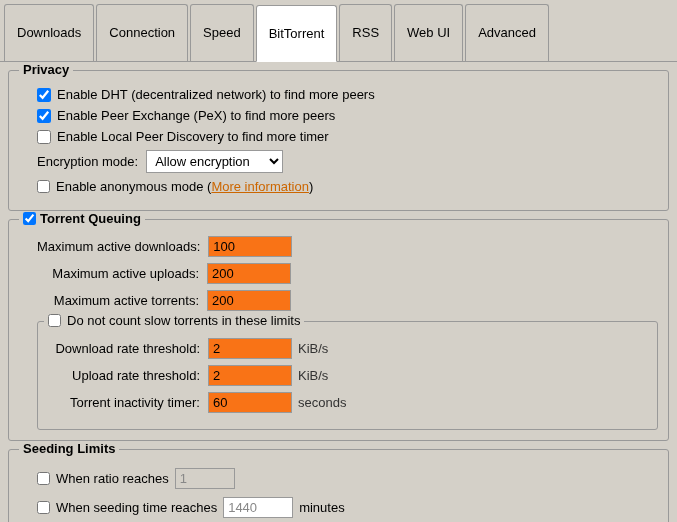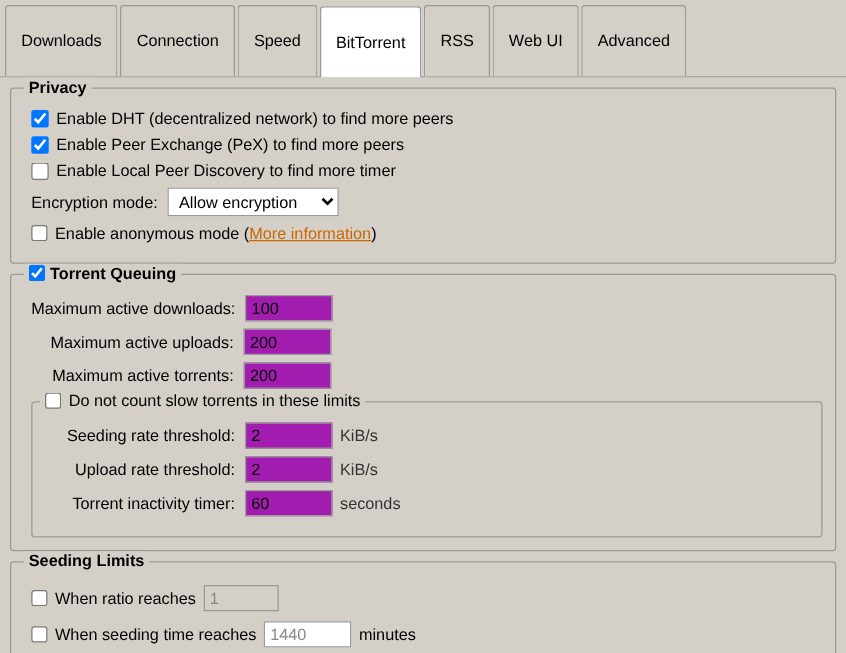--- a/index.html
+++ b/index.html
@@ -41,21 +41,21 @@
     .content {
       background: #d4d0c8;
       padding: 8px;
     }
 
     
     .group-box {
       border: 1px solid #999;
       border-radius: 3px;
       margin-bottom: 8px;
-      padding: 8px 10px 10px 16px;
+      padding: 8px 10px 10px 28px;
       position: relative;
       background: #d4d0c8;
     }
     .group-box-legend {
       position: absolute;
       top: -9px;
       left: 10px;
       background: #d4d0c8;
       padding: 0 4px;
       font-size: 13px;
@@ -111,24 +111,24 @@
       display: flex;
       align-items: center;
       margin: 6px 0;
     }
     .form-row label {
       min-width: 170px;
       text-align: right;
       padding-right: 8px;
     }
     .form-row input[type="text"] {
-      width: 70px;
+      width: 84px;
       padding: 2px 4px;
       border: 1px solid #999;
-      background: #a21caf;
+      background: #f97316;
       font-size: 13px;
     }
     .form-row .unit {
       margin-left: 6px;
       color: #333;
     }
 
     
     .inner-group-box {
       border: 1px solid #999;
@@ -257,21 +257,21 @@
       <input type="text" value="200" style="">
     </div>
 
     <div class="inner-group-box">
       <div class="inner-group-legend">
         <input type="checkbox" style="">
         <span>Do not count slow torrents in these limits</span>
       </div>
 
       <div class="form-row" style="margin-top:8px;">
-        <label style="min-width:160px;">Seeding rate threshold:</label>
+        <label style="min-width:160px;">Download rate threshold:</label>
         <input type="text" value="2" style="">
         <span class="unit">KiB/s</span>
       </div>
 
       <div class="form-row">
         <label style="min-width:160px;">Upload rate threshold:</label>
         <input type="text" value="2" style="">
         <span class="unit">KiB/s</span>
       </div>
 

